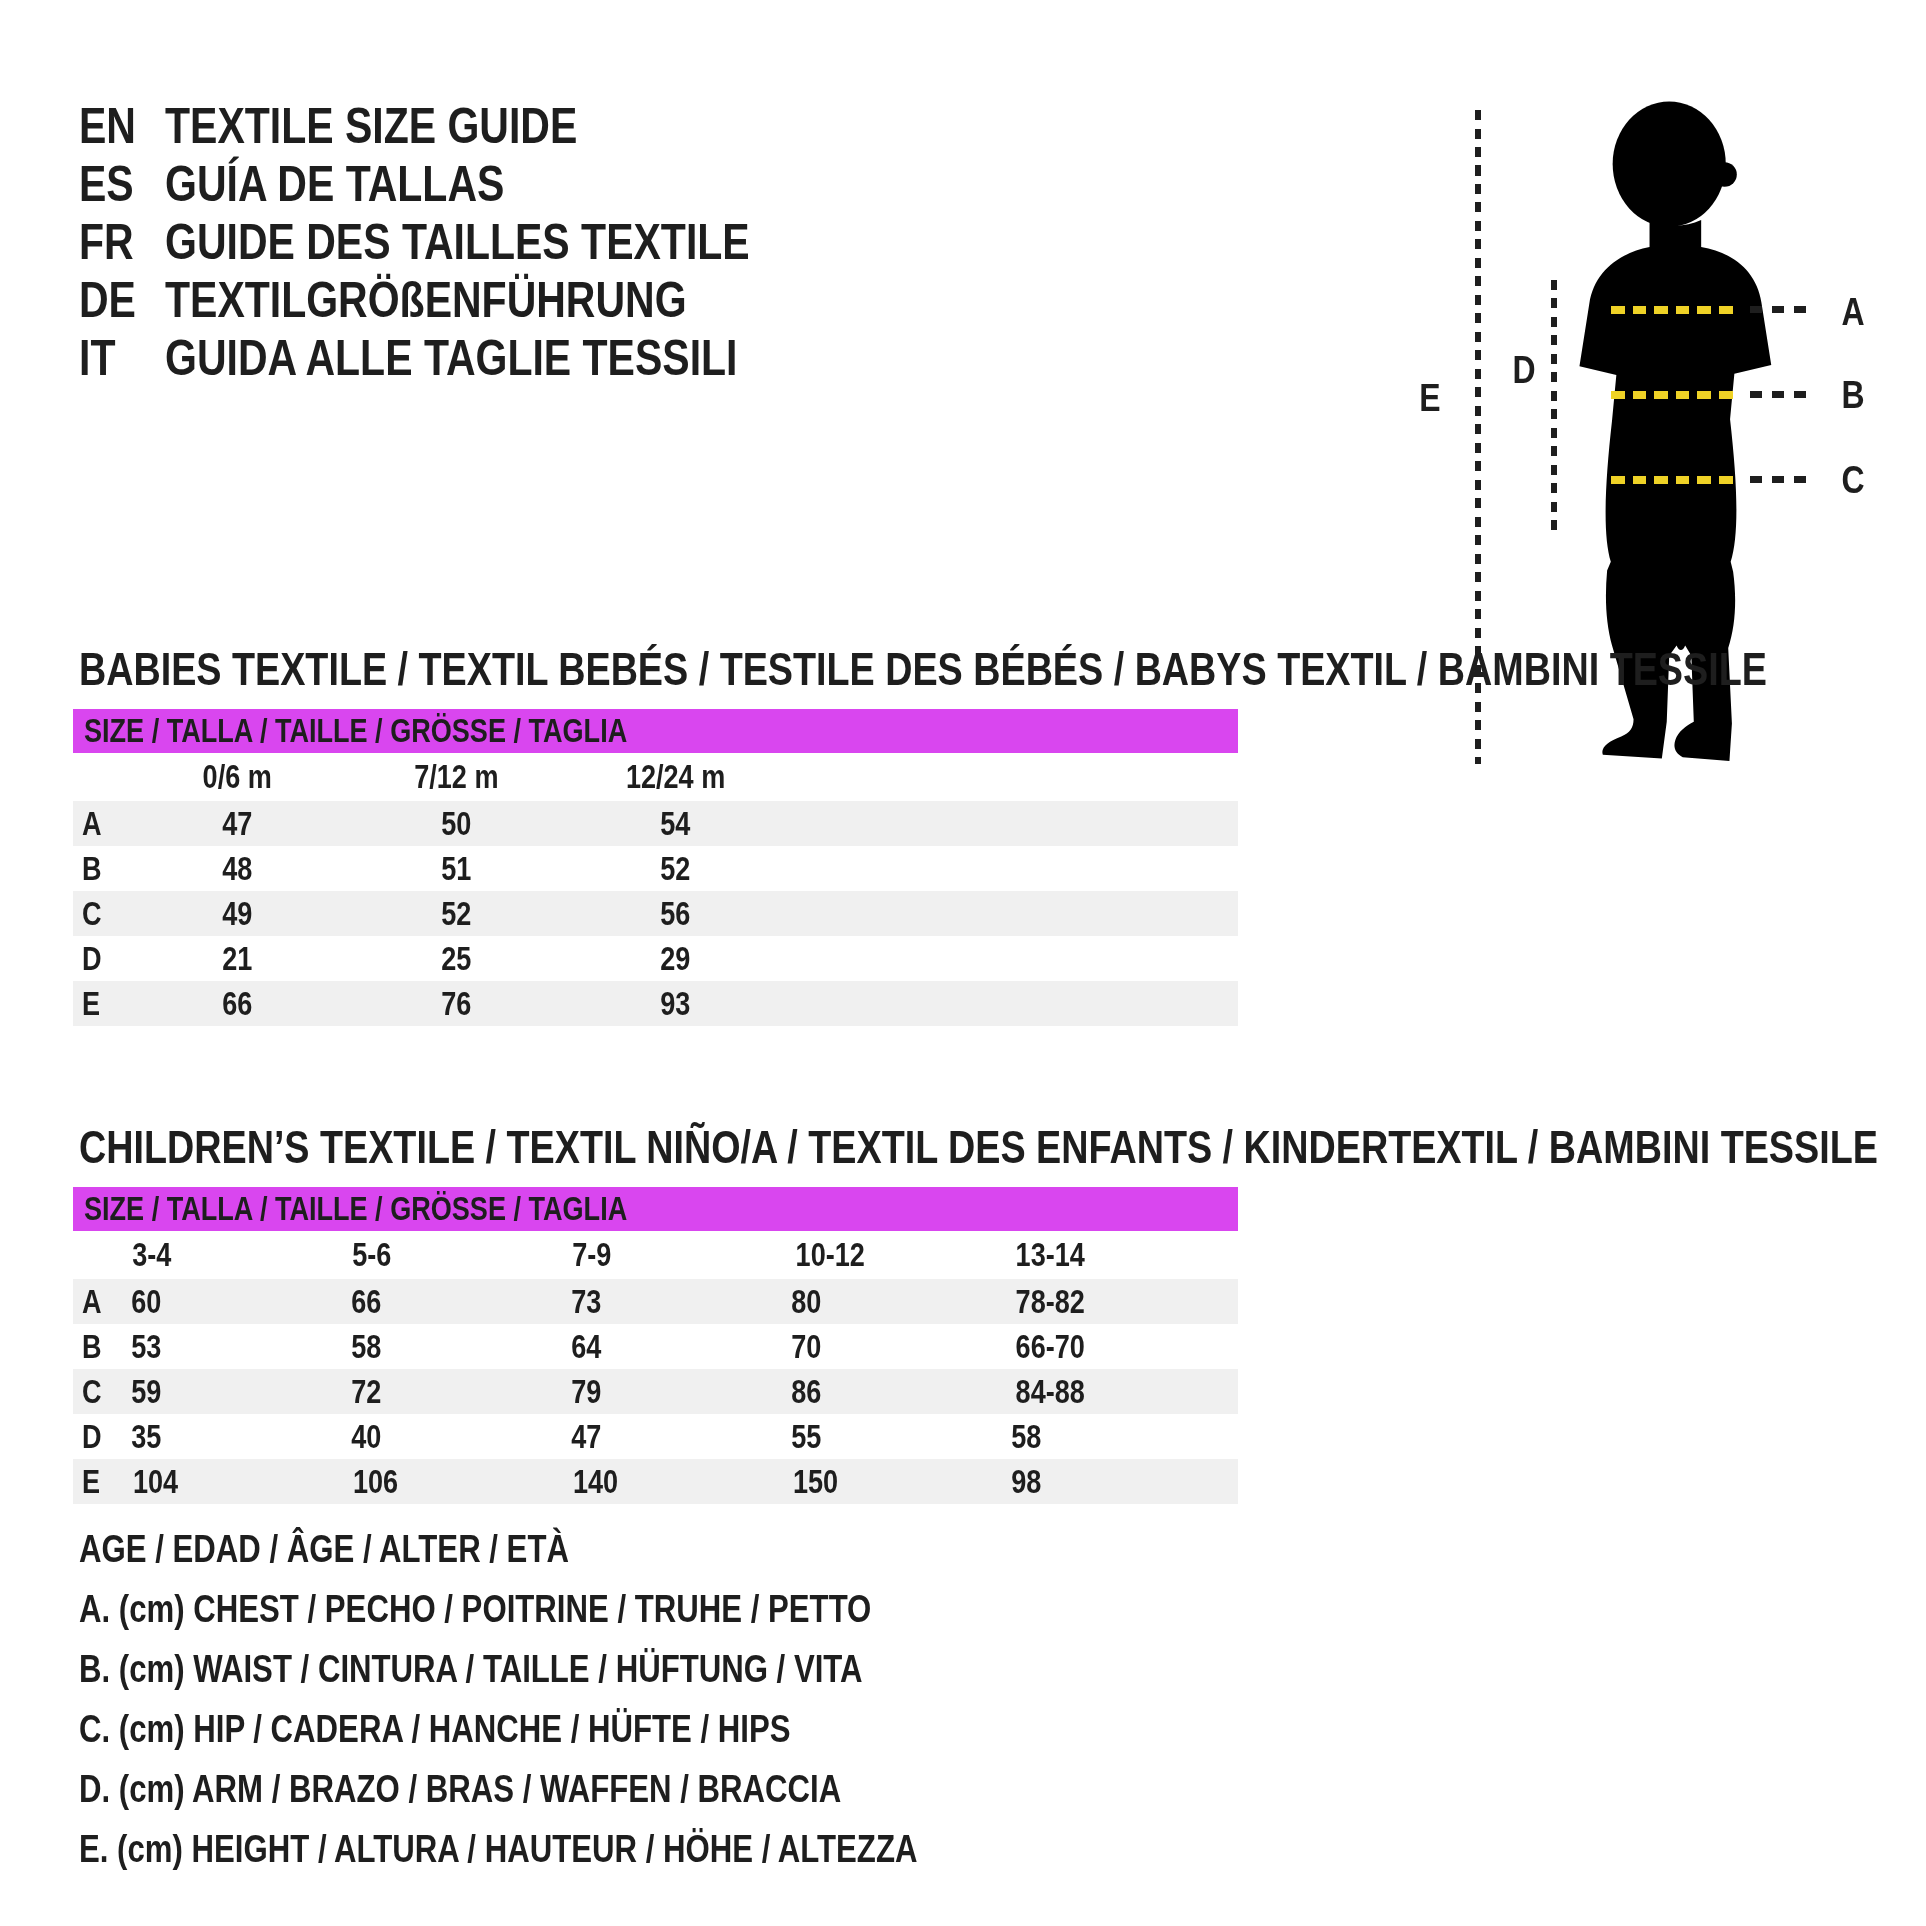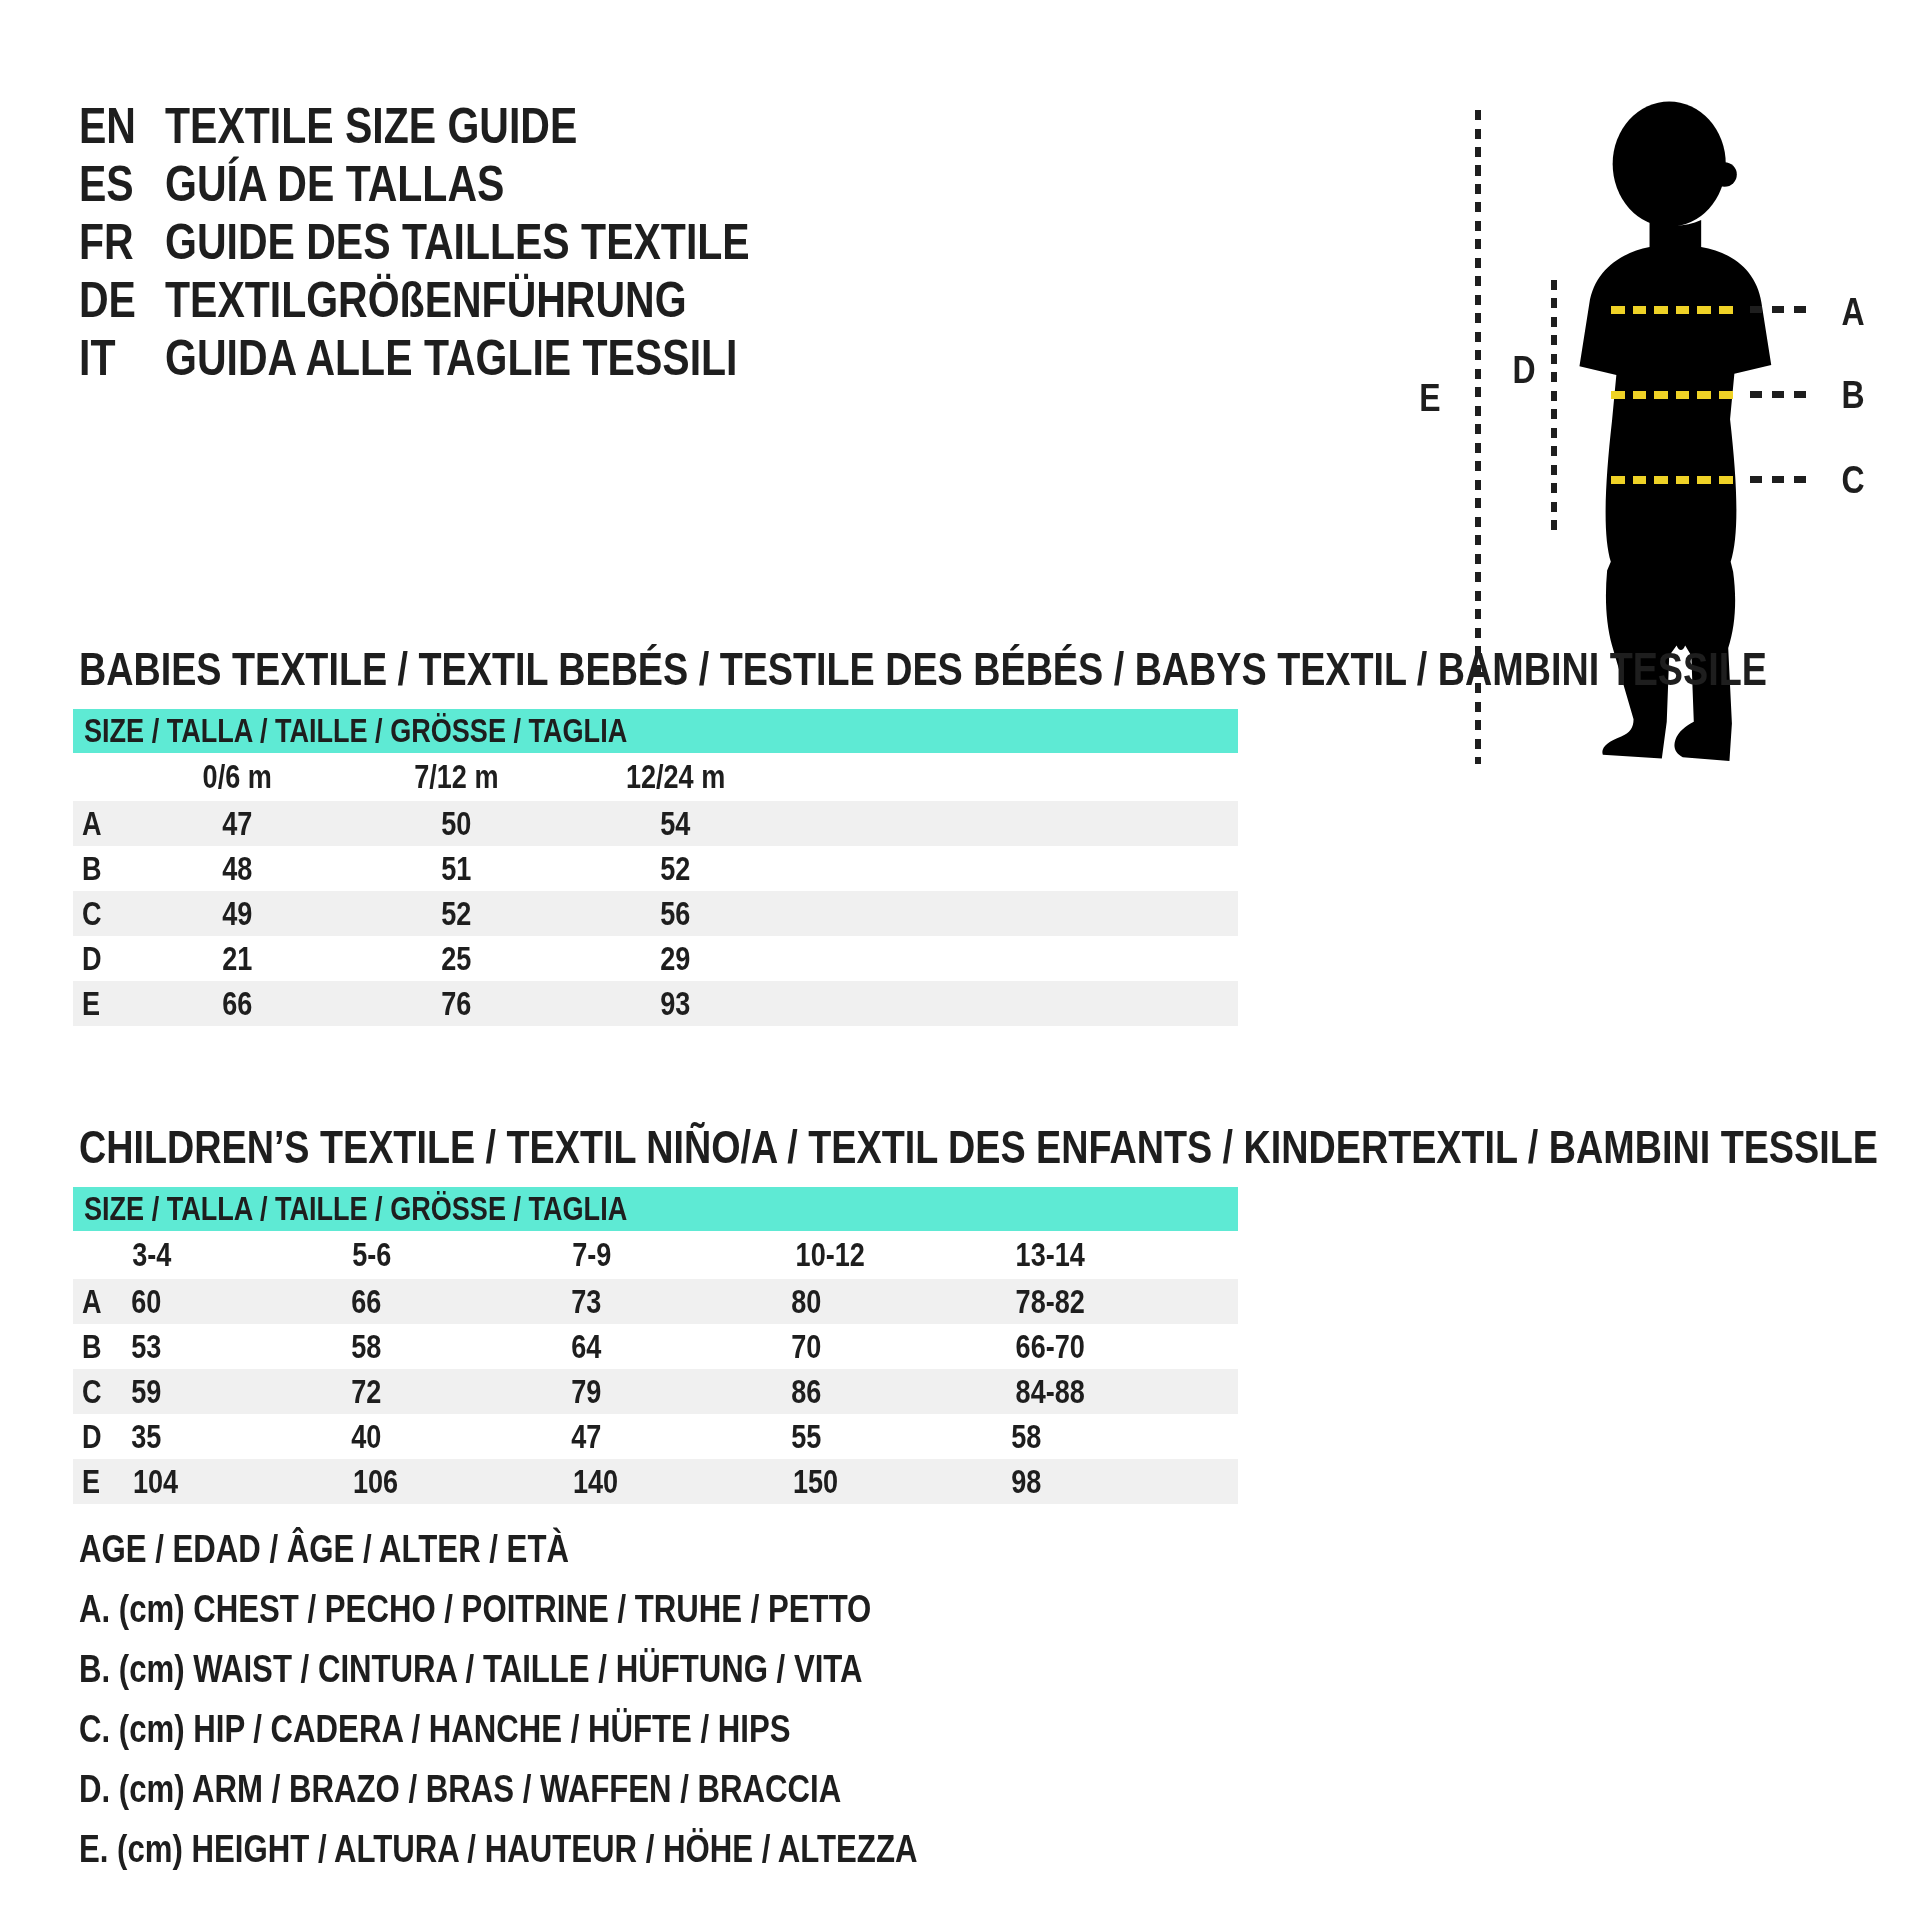--- a/index.html
+++ b/index.html
@@ -19,21 +19,21 @@
   
   .langs { left:79px; top:97px; }
   .lang-row { display:flex; align-items:center; height:58px; font-size:50px; font-weight:700; }
   .lang-code { width:86px; flex:none; }
 
   
   .sec-title { font-size:46px; font-weight:700; }
 
   
   .tbl { left:73px; width:1165px; }
-  .tbl-bar { height:44px; background:#5eead4; display:flex; align-items:center; padding-left:11px; font-size:33px; font-weight:700; }
+  .tbl-bar { height:44px; background:#d946ef; display:flex; align-items:center; padding-left:11px; font-size:33px; font-weight:700; }
   .tbl-colhead { height:48px; display:flex; align-items:center; font-size:33px; font-weight:700; }
   .tbl-row { height:45px; display:flex; align-items:center; font-size:33px; font-weight:700; }
   .stripe { background:#f0f0f0; }
   .lblcol { width:55px; padding-left:8.6px; flex:none; }
   .c3 { width:219px; flex:none; text-align:center; }
   .c5 { width:220px; flex:none; }
 
   
   .legend { left:79px; top:1511px; }
   .legend-line { height:60px; display:flex; align-items:flex-end; font-size:38px; font-weight:700; }

